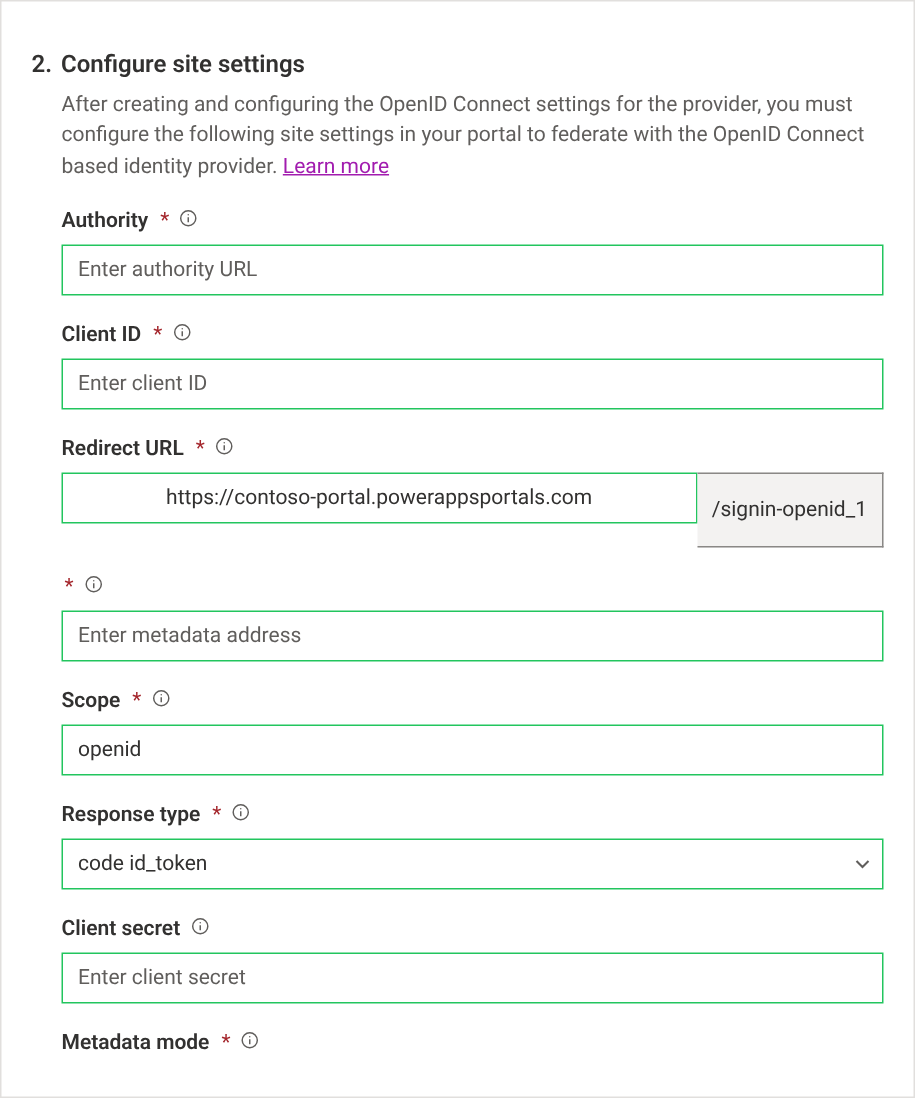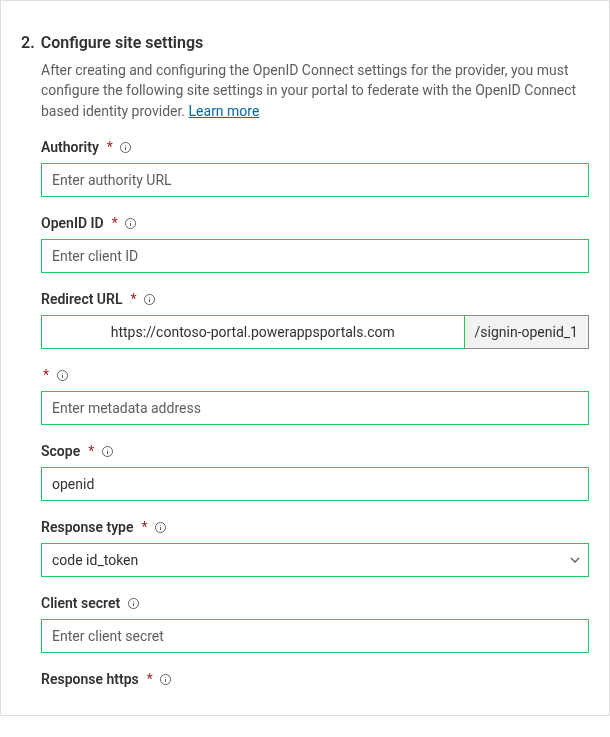--- a/index.html
+++ b/index.html
@@ -33,30 +33,30 @@
   }
   .indent {
     padding-left: 20px;
   }
   .desc {
     color: #605e5c;
     line-height: 1.45;
     margin: 0 0 18px 0;
   }
   .learn-more {
-    color: #0369a1;
+    color: #a21caf;
     text-decoration: underline;
     cursor: pointer;
   }
   .field {
     margin-bottom: 18px;
   }
   .field-label {
     display: flex;
-    align-items: flex-end;
+    align-items: flex-start;
     gap: 6px;
     font-weight: 600;
     margin-bottom: 8px;
   }
   .req {
     color: #a4262c;
     font-weight: 400;
     margin-left: 2px;
   }
   .info-icon {
@@ -85,21 +85,21 @@
   .addon-group {
     display: flex;
   }
   .addon-group .text-input {
     flex: 1;
     text-align: center;
   }
   .addon {
     display: flex;
     align-items: center;
-    height: 34px;
+    height: 50px;
     padding: 0 10px;
     border: 1px solid #8a8886;
     border-left: none;
     background: #f3f2f1;
     color: #323130;
     white-space: nowrap;
   }
   .select-wrap {
     position: relative;
   }
@@ -149,21 +149,21 @@
               <circle cx="8" cy="5.2" r="0.6" fill="currentColor" stroke="none"></circle>
               <line x1="8" y1="7.2" x2="8" y2="11.2"></line>
             </svg>
         </span>
       </div>
       <input class="text-input" type="text" placeholder="Enter authority URL" style="">
     </div>
 
     <div class="field">
       <div class="field-label">
-        <span>OpenID ID</span>
+        <span>Client ID</span>
         <span class="req">*</span>
         <span class="info-icon">
           <svg viewBox="0 0 16 16" fill="none" stroke="currentColor" stroke-width="1.2">
               <circle cx="8" cy="8" r="6.2"></circle>
               <circle cx="8" cy="5.2" r="0.6" fill="currentColor" stroke="none"></circle>
               <line x1="8" y1="7.2" x2="8" y2="11.2"></line>
             </svg>
         </span>
       </div>
       <input class="text-input" type="text" placeholder="Enter client ID" style="">
@@ -247,21 +247,21 @@
               <circle cx="8" cy="5.2" r="0.6" fill="currentColor" stroke="none"></circle>
               <line x1="8" y1="7.2" x2="8" y2="11.2"></line>
             </svg>
         </span>
       </div>
       <input class="text-input" type="text" placeholder="Enter client secret" style="">
     </div>
 
     <div class="field" style="margin-bottom:0">
       <div class="field-label">
-        <span>Response https</span>
+        <span>Metadata mode</span>
         <span class="req">*</span>
         <span class="info-icon">
           <svg viewBox="0 0 16 16" fill="none" stroke="currentColor" stroke-width="1.2">
               <circle cx="8" cy="8" r="6.2"></circle>
               <circle cx="8" cy="5.2" r="0.6" fill="currentColor" stroke="none"></circle>
               <line x1="8" y1="7.2" x2="8" y2="11.2"></line>
             </svg>
         </span>
       </div>
     </div>

